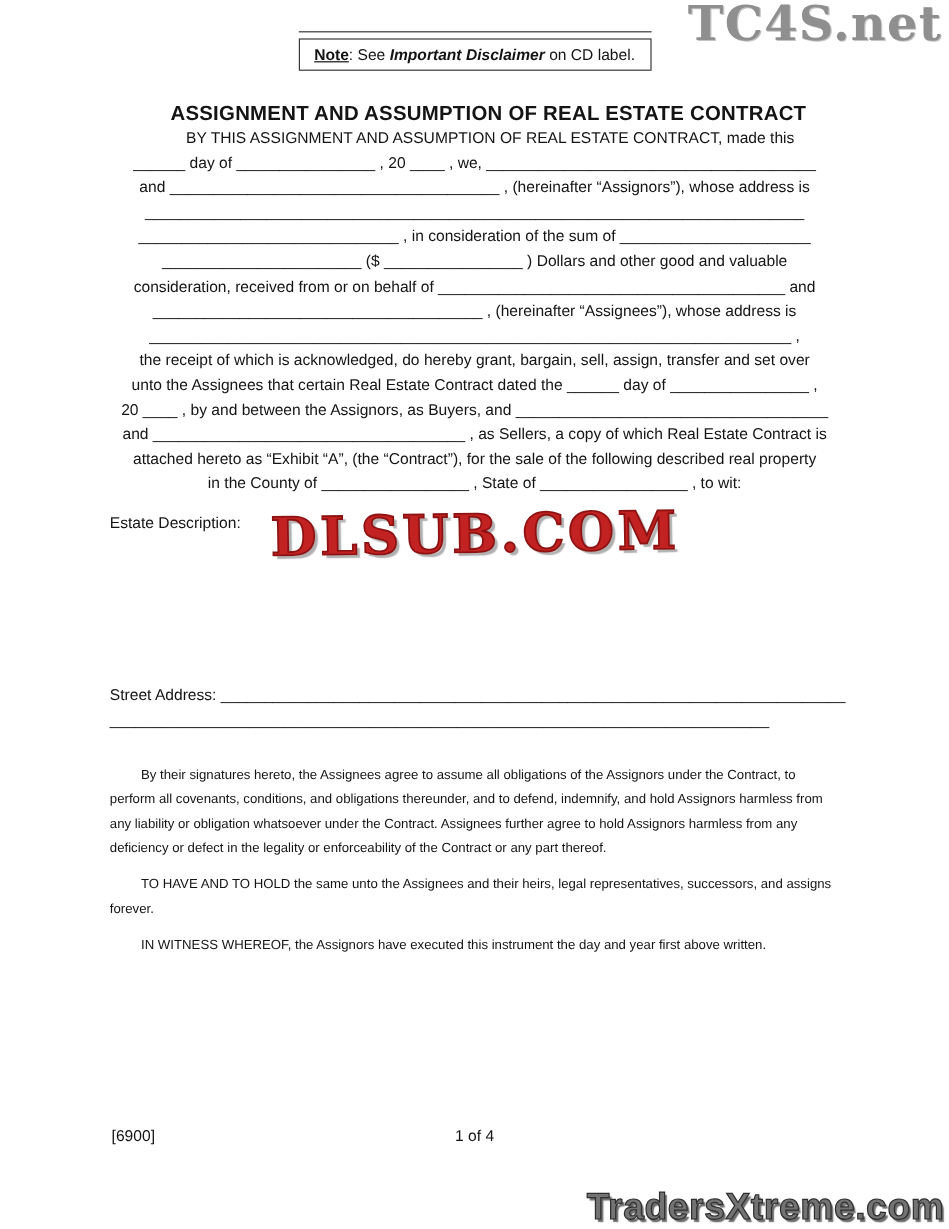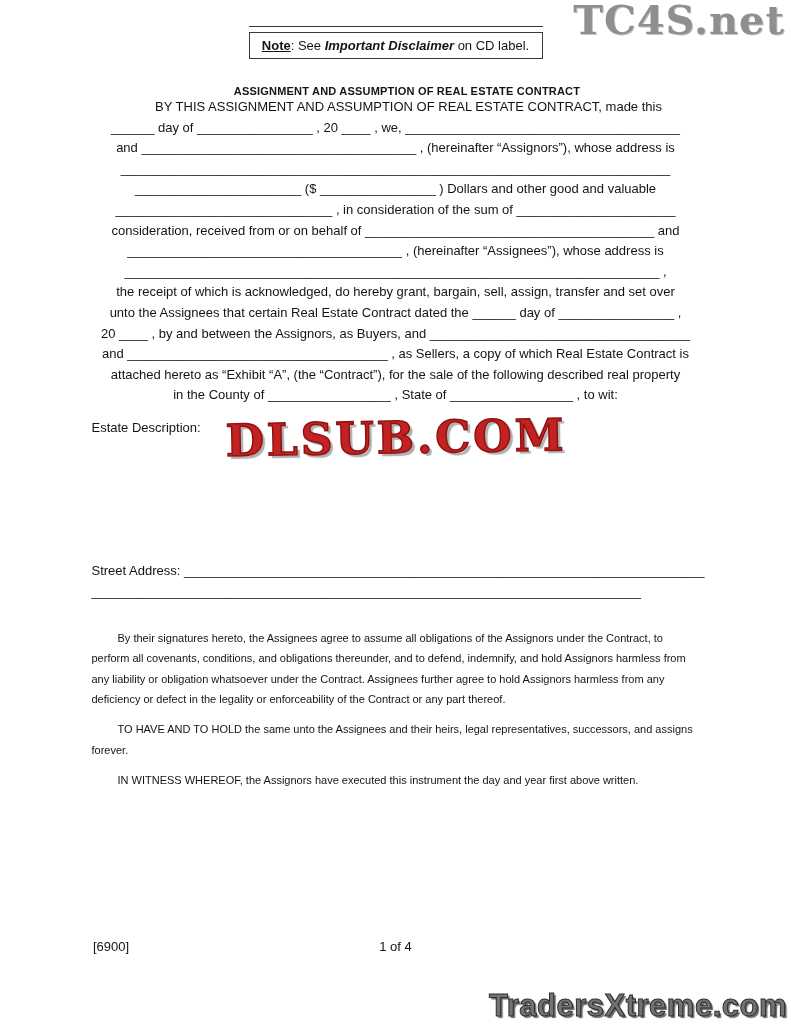--- a/index.html
+++ b/index.html
@@ -30,21 +30,21 @@
     padding:5px 6px;
     text-align:center;
     font-size:13px;
     white-space:nowrap;
   }
   .note-label { font-weight:bold; text-decoration:underline; }
   .note-em { font-weight:bold; font-style:italic; }
   .doc-title {
     margin-top:26px;
     text-align:center;
-    font-size:11px;
+    font-size:17px;
     font-weight:bold;
     letter-spacing:0.2px;
     padding-left:23px;
   }
   .content { width:608px; margin:0 auto; padding-right:0; }
   .p1 { font-size:13px; line-height:20.6px;text-align:center; }
   .p1 .line { white-space:nowrap; }
   .indent { padding-left:26px; }
   .legal-row { position:relative; margin-top:14px; height:141px; font-size:13px; }
   .stamp {
@@ -97,22 +97,22 @@
 
   <h1 class="doc-title">ASSIGNMENT AND ASSUMPTION OF REAL ESTATE CONTRACT</h1>
 
   <div class="content">
 
     <div class="p1">
       <div class="line indent">BY THIS ASSIGNMENT AND ASSUMPTION OF REAL ESTATE CONTRACT, made this</div>
       <div class="line">______ day of ________________ , 20 ____ , we, ______________________________________</div>
       <div class="line">and ______________________________________ , (hereinafter “Assignors”), whose address is</div>
       <div class="line">____________________________________________________________________________</div>
+      <div class="line">______________________________ , in consideration of the sum of ______________________</div>
       <div class="line">_______________________ ($ ________________ ) Dollars and other good and valuable</div>
-      <div class="line">______________________________ , in consideration of the sum of ______________________</div>
       <div class="line">consideration, received from or on behalf of ________________________________________ and</div>
       <div class="line">______________________________________ , (hereinafter “Assignees”), whose address is</div>
       <div class="line">__________________________________________________________________________ ,</div>
       <div class="line">the receipt of which is acknowledged, do hereby grant, bargain, sell, assign, transfer and set over</div>
       <div class="line">unto the Assignees that certain Real Estate Contract dated the ______ day of ________________ ,</div>
       <div class="line">20 ____ , by and between the Assignors, as Buyers, and ____________________________________</div>
       <div class="line">and ____________________________________ , as Sellers, a copy of which Real Estate Contract is</div>
       <div class="line">attached hereto as “Exhibit “A”, (the “Contract”), for the sale of the following described real property</div>
       <div class="line">in the County of _________________ , State of _________________ , to wit:</div>
     </div>

